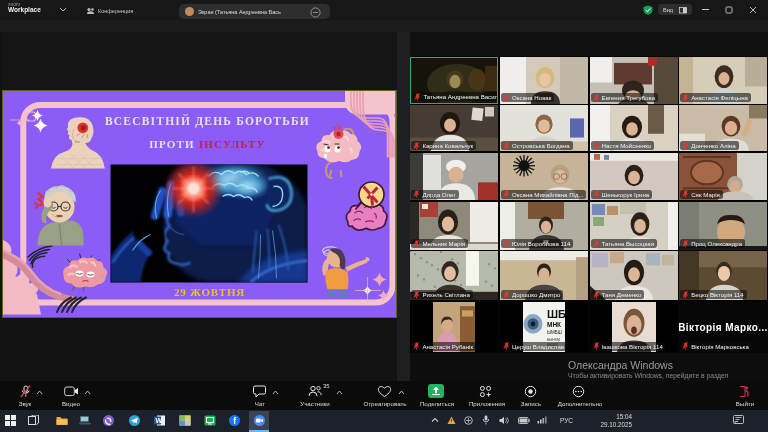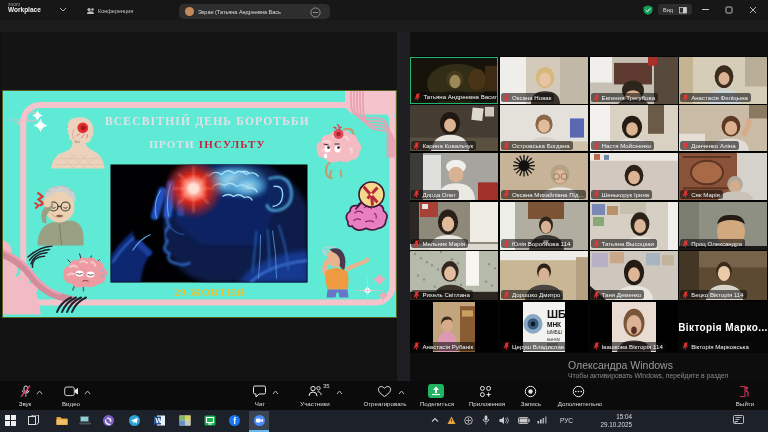--- a/index.html
+++ b/index.html
@@ -38,21 +38,21 @@
     <rect x="4" y="0.5" width="3.5" height="5.5" fill="#ccc"></rect>
   </svg>
 <div class="abs" style="left:702px;top:8.5px;width:7px;height:1.1px;background:#c8c8c8"></div>
 <svg class="abs" style="left:725px;top:5.5px" width="8" height="8">
     <rect x="1" y="1" width="6" height="6" rx="1" stroke="#c8c8c8" fill="none" stroke-width="0.9"></rect>
   </svg>
 <svg class="abs" style="left:749px;top:5.5px" width="8" height="8">
     <path d="M1 1 L7 7 M7 1 L1 7" stroke="#c8c8c8" stroke-width="0.9"></path>
   </svg>
 
-<div class="abs" style="left:2px;top:90px;width:395px;height:228px;background:#5eead4;border:1.5px solid #57641e">
+<div class="abs" style="left:2px;top:90px;width:395px;height:228px;background:#8b5cf6;border:1.5px solid #57641e">
 <svg width="392" height="225" viewBox="0 0 392 225" style="position:absolute;left:0;top:0">
       <defs>
         <radialGradient id="rg_red" cx="50%" cy="50%" r="50%">
           <stop offset="0%" stop-color="#ffffff"></stop>
           <stop offset="18%" stop-color="#ff8070"></stop>
           <stop offset="45%" stop-color="#e02515"></stop>
           <stop offset="100%" stop-color="#e02515" stop-opacity="0"></stop>
         </radialGradient>
         <radialGradient id="rg_blue" cx="45%" cy="40%" r="60%">
           <stop offset="0%" stop-color="#2d5cc0"></stop>

